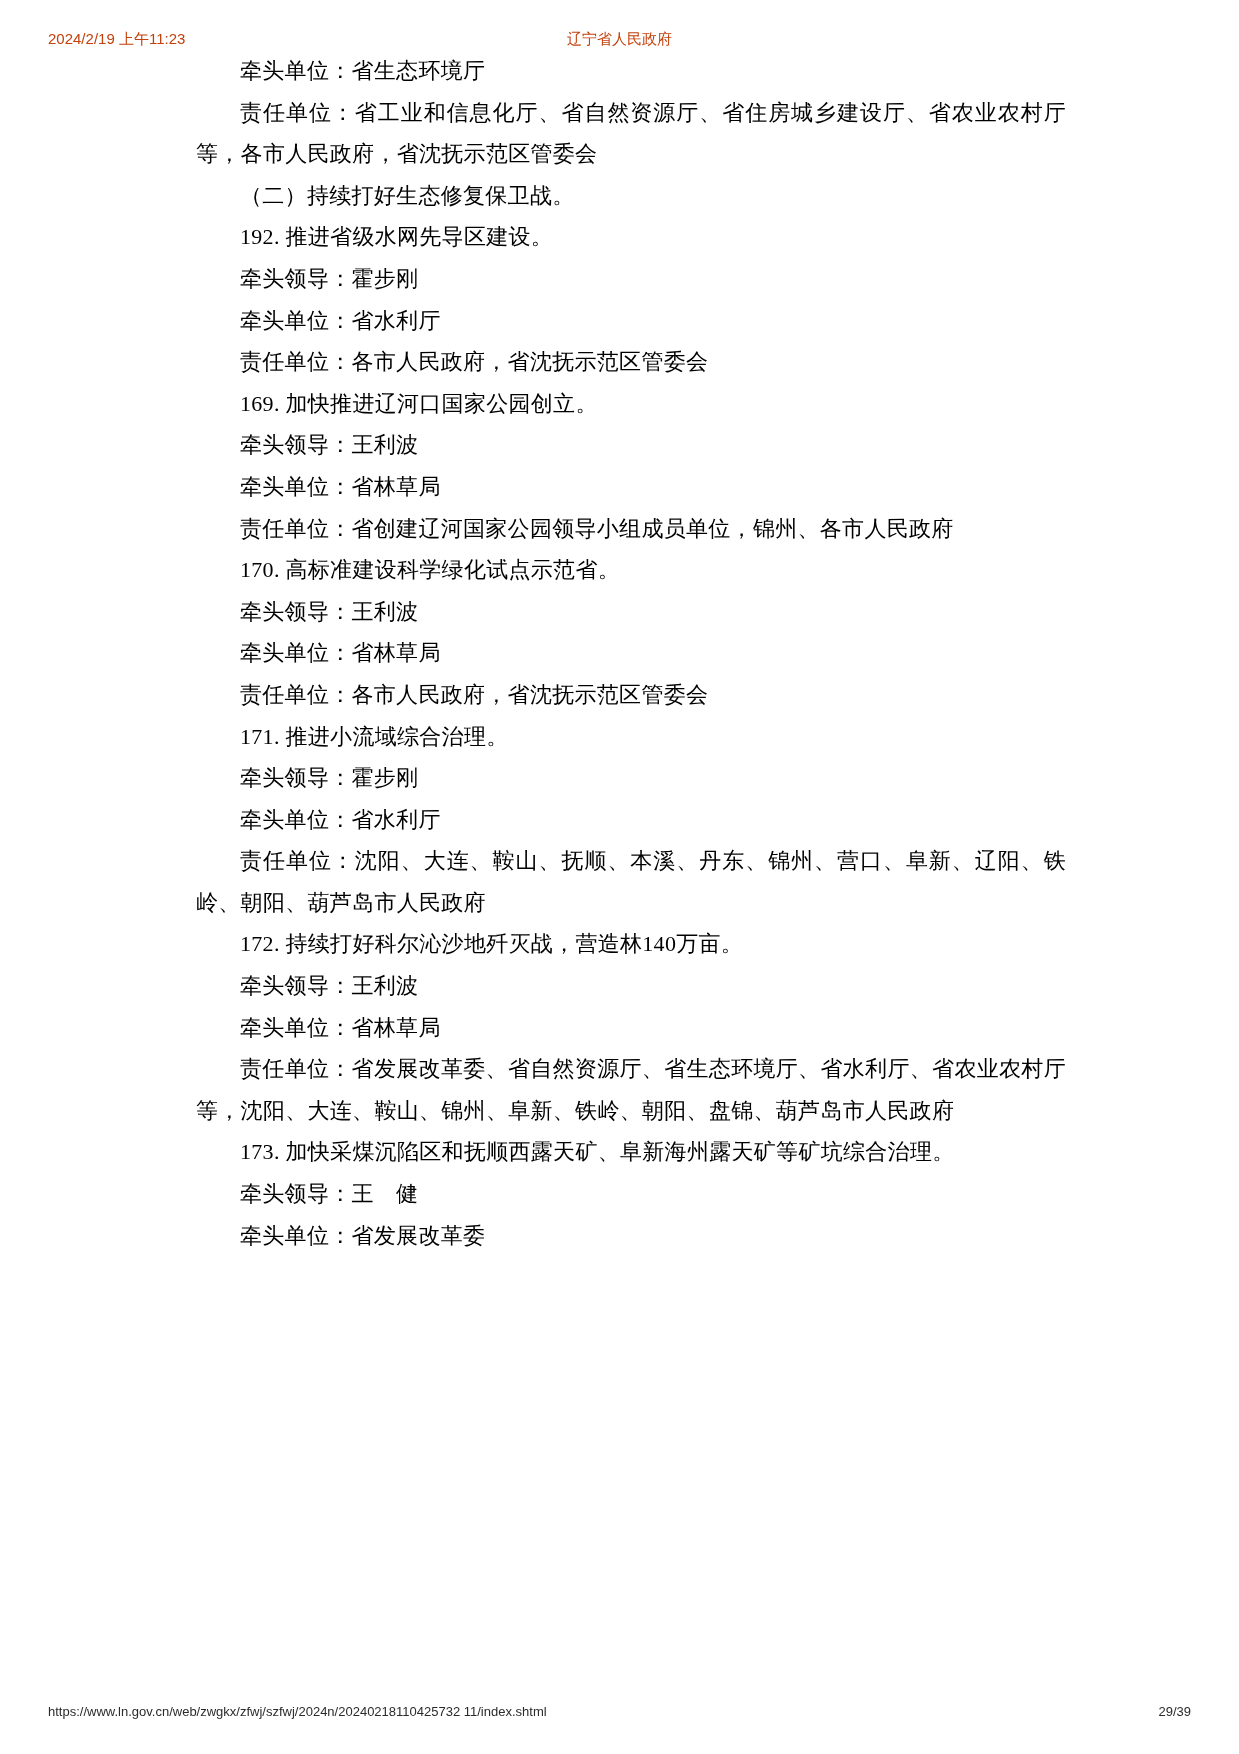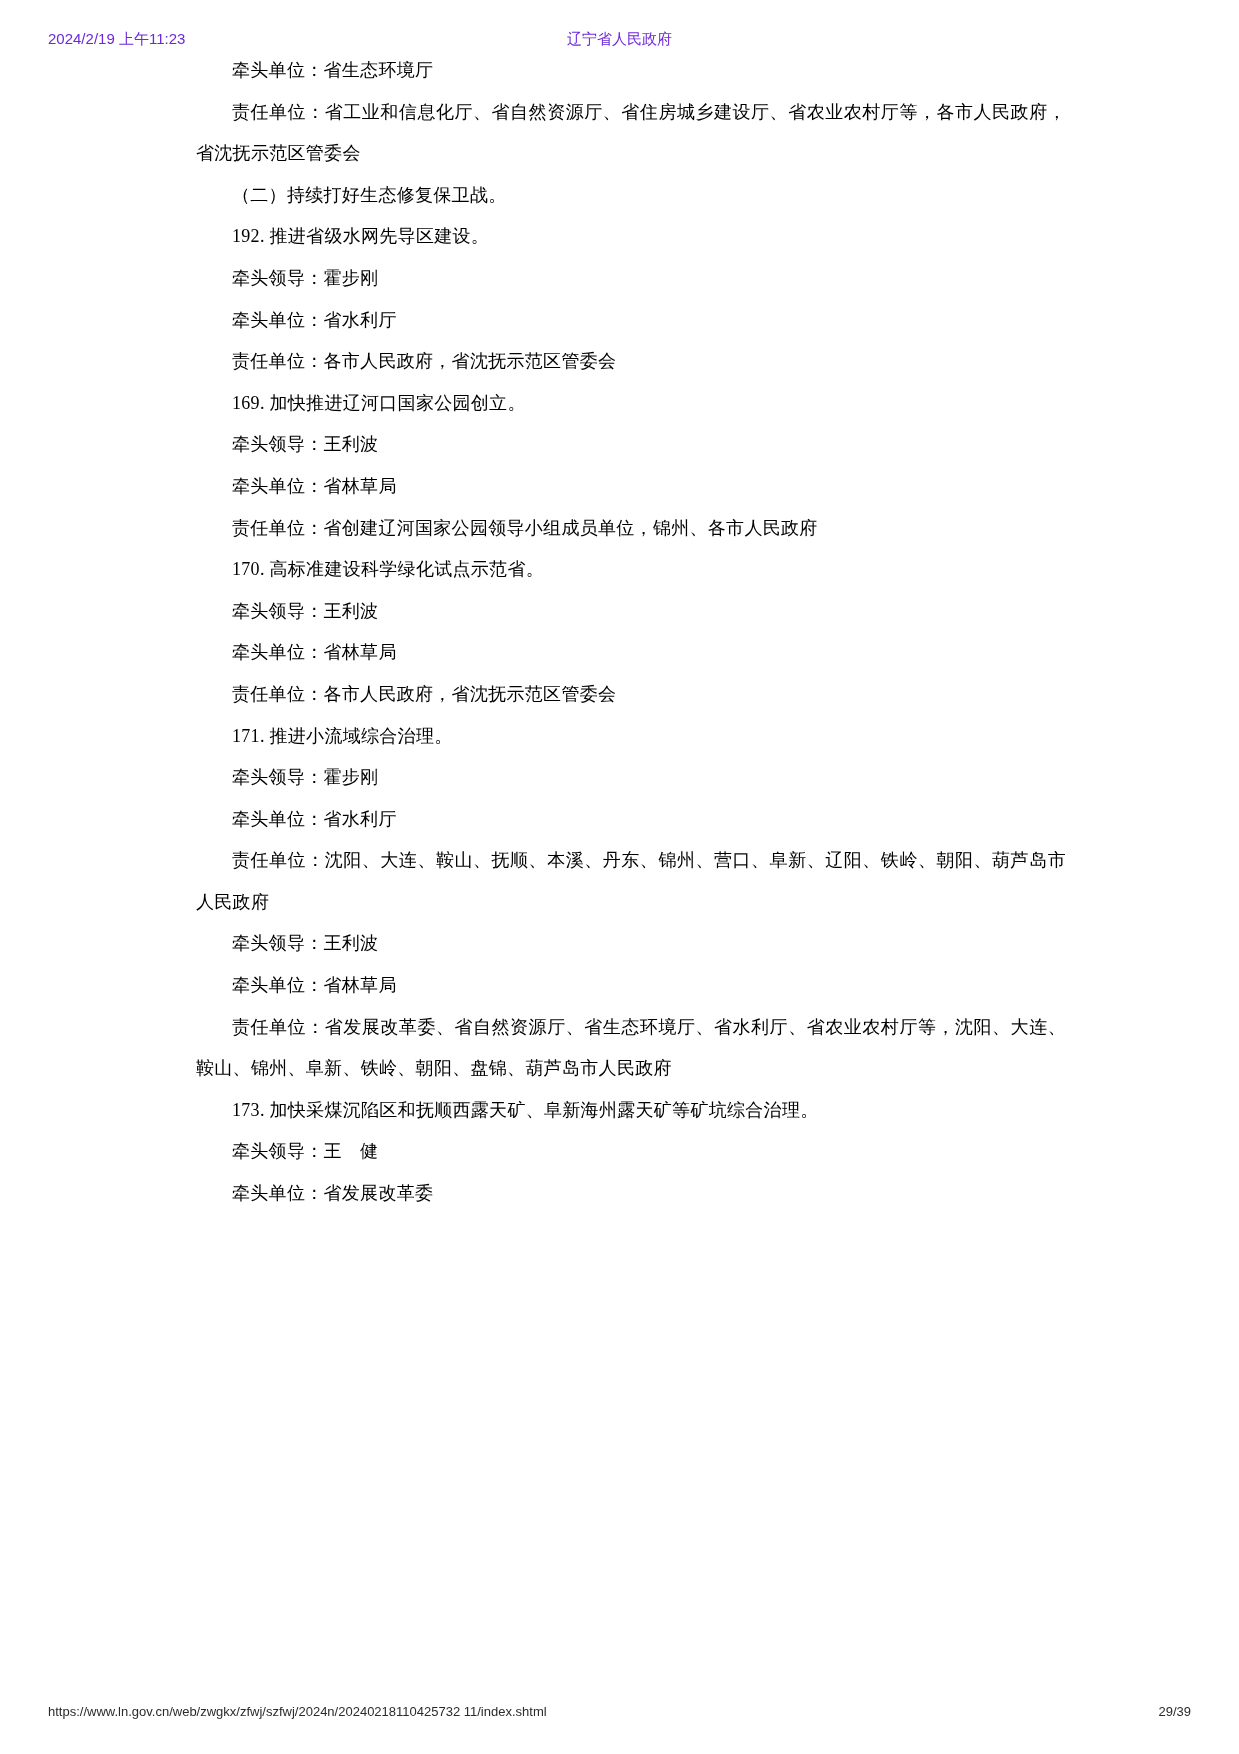--- a/index.html
+++ b/index.html
@@ -21,21 +21,21 @@
     box-sizing: border-box;
   }
   .print-header {
     position: absolute;
     top: 30px;
     left: 0;
     width: 1239px;
     height: 24px;
     font-family: "Liberation Sans", "DejaVu Sans", sans-serif;
     font-size: 15px;
-    color: #6d28d9;
+    color: #c2410c;
   }
   .print-header .hdr-date {
     position: absolute;
     left: 48px;
     top: 0;
     white-space: nowrap;
   }
   .print-header .hdr-title {
     position: absolute;
     left: 0;
@@ -66,21 +66,21 @@
     top: 0;
     white-space: nowrap;
   }
   .doc-body {
     position: absolute;
     top: 50px;
     left: 196px;
     width: 870px;
   }
   .para {
-    font-size: 18px;
+    font-size: 22px;
     line-height: 41.6px;
     letter-spacing: 0.3px;
     text-align: justify;
     text-justify: inter-ideograph;
     margin: 0;
     text-indent: 2em;
   }
 </style>
 </head>
 <body>
@@ -105,20 +105,21 @@
     <p class="para">牵头单位：省林草局</p>
     <p class="para">责任单位：省创建辽河国家公园领导小组成员单位，锦州、各市人民政府</p>
     <p class="para">170. 高标准建设科学绿化试点示范省。</p>
     <p class="para">牵头领导：王利波</p>
     <p class="para">牵头单位：省林草局</p>
     <p class="para">责任单位：各市人民政府，省沈抚示范区管委会</p>
     <p class="para">171. 推进小流域综合治理。</p>
     <p class="para">牵头领导：霍步刚</p>
     <p class="para">牵头单位：省水利厅</p>
     <p class="para">责任单位：沈阳、大连、鞍山、抚顺、本溪、丹东、锦州、营口、阜新、辽阳、铁岭、朝阳、葫芦岛市人民政府</p>
+    <p class="para">172. 持续打好科尔沁沙地歼灭战，营造林140万亩。</p>
     <p class="para">牵头领导：王利波</p>
     <p class="para">牵头单位：省林草局</p>
     <p class="para">责任单位：省发展改革委、省自然资源厅、省生态环境厅、省水利厅、省农业农村厅等，沈阳、大连、鞍山、锦州、阜新、铁岭、朝阳、盘锦、葫芦岛市人民政府</p>
     <p class="para">173. 加快采煤沉陷区和抚顺西露天矿、阜新海州露天矿等矿坑综合治理。</p>
     <p class="para">牵头领导：王　健</p>
     <p class="para">牵头单位：省发展改革委</p>
   </div>
 
   <div class="print-footer">
     <span class="ftr-url">https://www.ln.gov.cn/web/zwgkx/zfwj/szfwj/2024n/20240218110425732 11/index.shtml</span>

